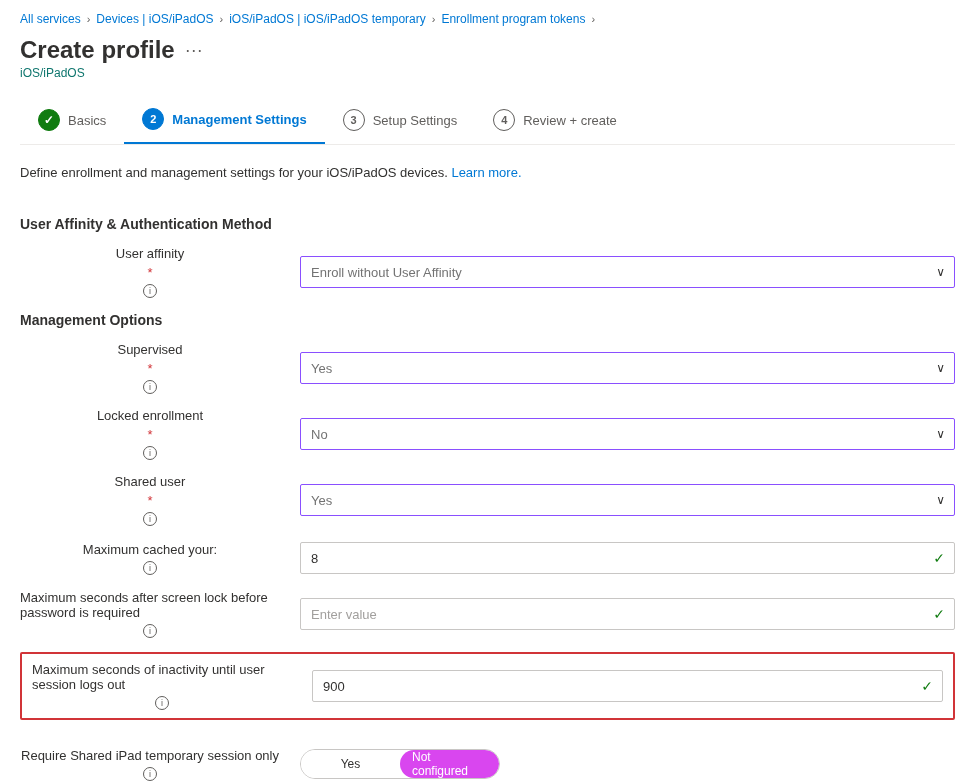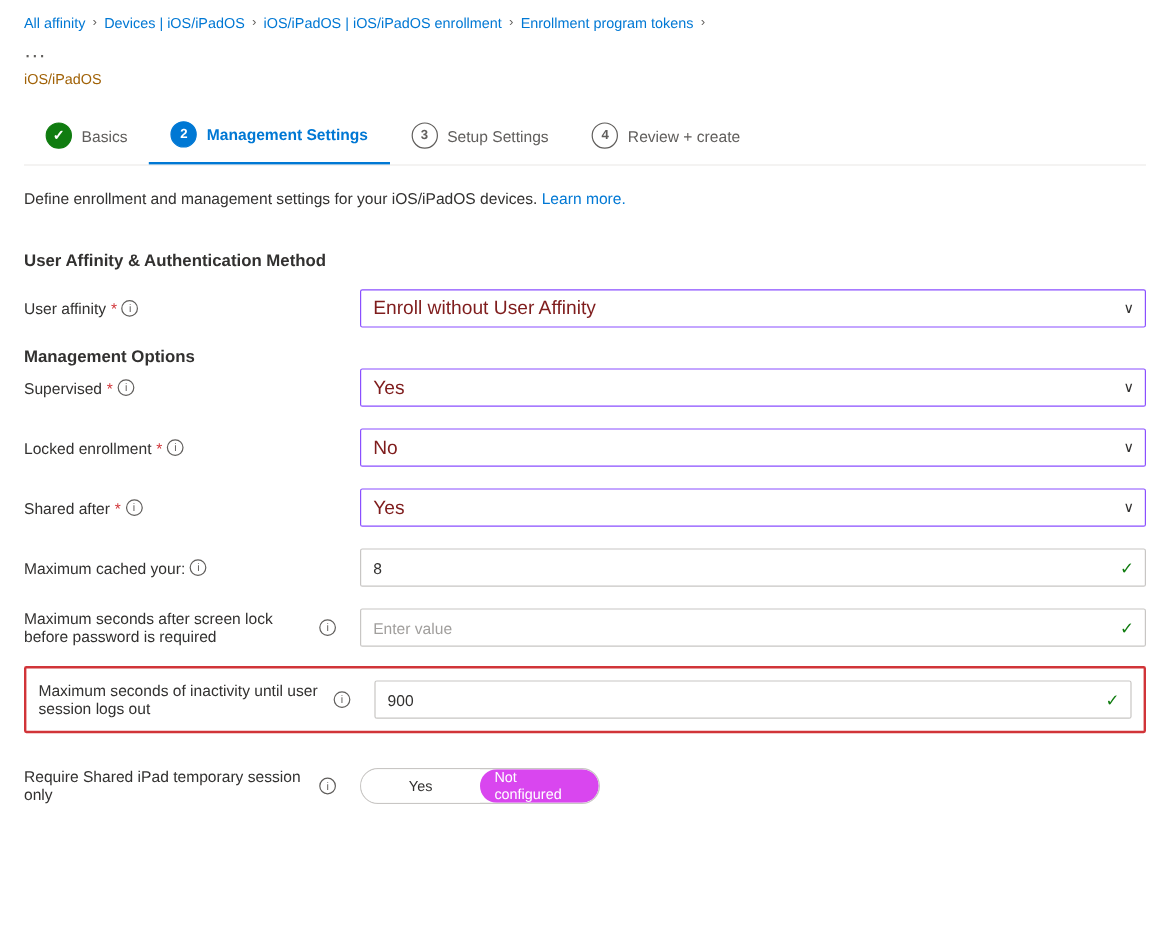--- a/index.html
+++ b/index.html
@@ -39,21 +39,21 @@
       font-weight: 600;
       color: #323130;
     }
     .page-menu-icon {
       font-size: 18px;
       color: #605e5c;
       cursor: pointer;
     }
     .page-subtitle {
       font-size: 12px;
-      color: #a16207;
+      color: #0f766e;
       margin-bottom: 18px;
     }
 
     
     .wizard-steps {
       display: flex;
       align-items: center;
       gap: 0;
       margin-bottom: 20px;
       border-bottom: 1px solid #edebe9;
@@ -129,20 +129,21 @@
       min-height: 36px;
     }
     .form-label {
       width: 260px;
       min-width: 260px;
       font-size: 13px;
       color: #323130;
       display: flex;
       align-items: center;
       gap: 4px;
+      flex-direction: column;
     }
     .form-label .required {
       color: #d13438;
     }
     .info-icon {
       display: inline-flex;
       align-items: center;
       justify-content: center;
       width: 14px;
       height: 14px;
@@ -156,22 +157,22 @@
     .form-control {
       flex: 1;
       position: relative;
     }
 
     
     .dropdown {
       width: 100%;
       border: 1px solid #8a4fff;
       padding: 6px 34px 6px 10px;
-      font-size: 16px;
-      color: #7f1d1d;
+      font-size: 13px;
+      color: #737373;
       background: #fff;
       appearance: none;
       cursor: pointer;
       border-radius: 2px;
       height: 32px;
     }
     .dropdown-wrapper {
       position: relative;
       width: 100%;
     }
@@ -247,38 +248,40 @@
     }
     .toggle-option.inactive {
       color: #323130;
       background: #fff;
     }
 
     .management-options-heading {
       font-size: 14px;
       font-weight: 700;
       color: #323130;
+      margin-bottom: 14px;
       margin-top: 6px;
     }
   </style>
 </head>
 <body>
 
 <nav class="breadcrumb">
-  <a href="#">All affinity</a>
+  <a href="#">All services</a>
   <span class="sep">›</span>
   <a href="#">Devices | iOS/iPadOS</a>
   <span class="sep">›</span>
-  <a href="#">iOS/iPadOS | iOS/iPadOS enrollment</a>
+  <a href="#">iOS/iPadOS | iOS/iPadOS temporary</a>
   <span class="sep">›</span>
   <a href="#">Enrollment program tokens</a>
   <span class="sep">›</span>
 </nav>
 
 <div class="page-header">
+  <h1 class="page-title">Create profile</h1>
   <span class="page-menu-icon">···</span>
 </div>
 <div class="page-subtitle">iOS/iPadOS</div>
 
 <div class="wizard-steps">
   <div class="wizard-step completed">
     <div class="step-circle">
       <span class="step-checkmark">✓</span>
     </div>
     <span>Basics</span>
@@ -358,21 +361,21 @@
         <option>No</option>
         <option>Yes</option>
       </select>
       <span class="chevron">∨</span>
     </div>
   </div>
 </div>
 
 <div class="form-row">
   <div class="form-label">
-    <span>Shared after</span>
+    <span>Shared user</span>
     <span class="required">*</span>
     <span class="info-icon">i</span>
   </div>
   <div class="form-control">
     <div class="dropdown-wrapper">
       <select class="dropdown">
         <option>Yes</option>
         <option>No</option>
       </select>
       <span class="chevron">∨</span>

